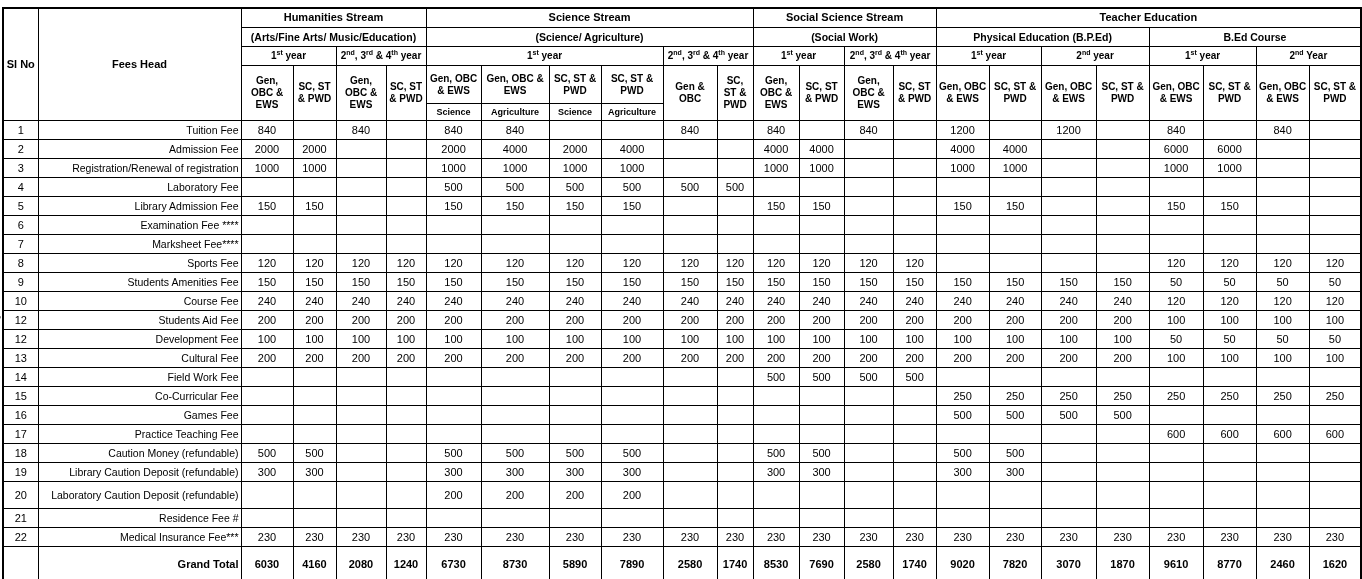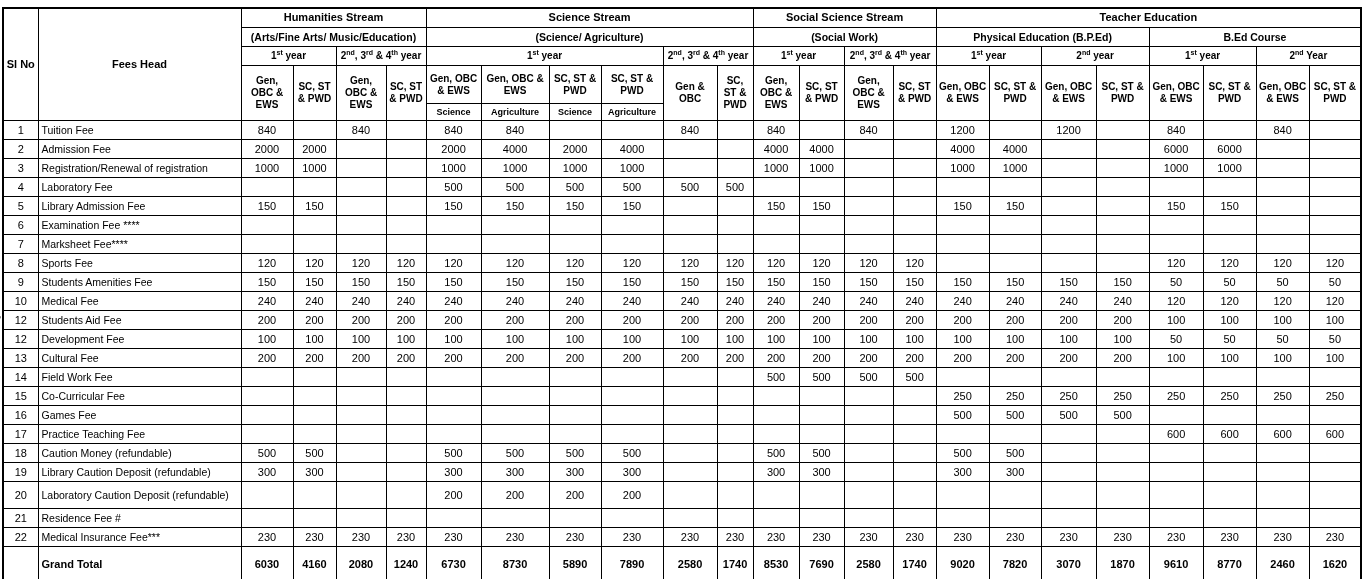--- a/index.html
+++ b/index.html
@@ -11,21 +11,21 @@
   .stream{font-size:11px;height:18px;}
   .subtitle{font-size:10.5px;height:18px;}
   .yr{font-size:10px;height:18px;}
   .cat{font-size:10px;height:37px;font-weight:bold;}
   .subcol{font-size:9px;height:16px;}
   .corner{font-size:11px;}
   tbody tr{height:19px;}
   tbody tr:nth-child(20){height:27px;}
   tbody tr.gt{height:36px;}
   td.sl{text-align:center;font-size:11px;}
-  td.fee-head{text-align:left;font-size:10.5px;white-space:nowrap;padding-left:3px;}
+  td.fee-head{text-align:right;font-size:10.5px;white-space:nowrap;padding-left:3px;}
   td.num{text-align:center;font-size:11px;}
   tr.gt td{font-weight:bold;font-size:11px;}
   sup{font-size:7px;line-height:0;}
   .stray{position:absolute;top:308px;left:-5px;font-size:17px;color:#3a3a3a;transform:rotate(95deg);font-weight:bold;}
 </style>
 </head>
 <body>
 
 <div class="page">
   <span class="stray">›</span>
@@ -346,21 +346,21 @@
           <td class="num">150</td>
           <td class="num">150</td>
           <td class="num">150</td>
           <td class="num">50</td>
           <td class="num">50</td>
           <td class="num">50</td>
           <td class="num">50</td>
         </tr>
         <tr>
           <td class="sl">10</td>
-          <td class="fee-head">Medical Fee</td>
+          <td class="fee-head">Course Fee</td>
           <td class="num">240</td>
           <td class="num">240</td>
           <td class="num">240</td>
           <td class="num">240</td>
           <td class="num">240</td>
           <td class="num">240</td>
           <td class="num">240</td>
           <td class="num">240</td>
           <td class="num">240</td>
           <td class="num">240</td>

